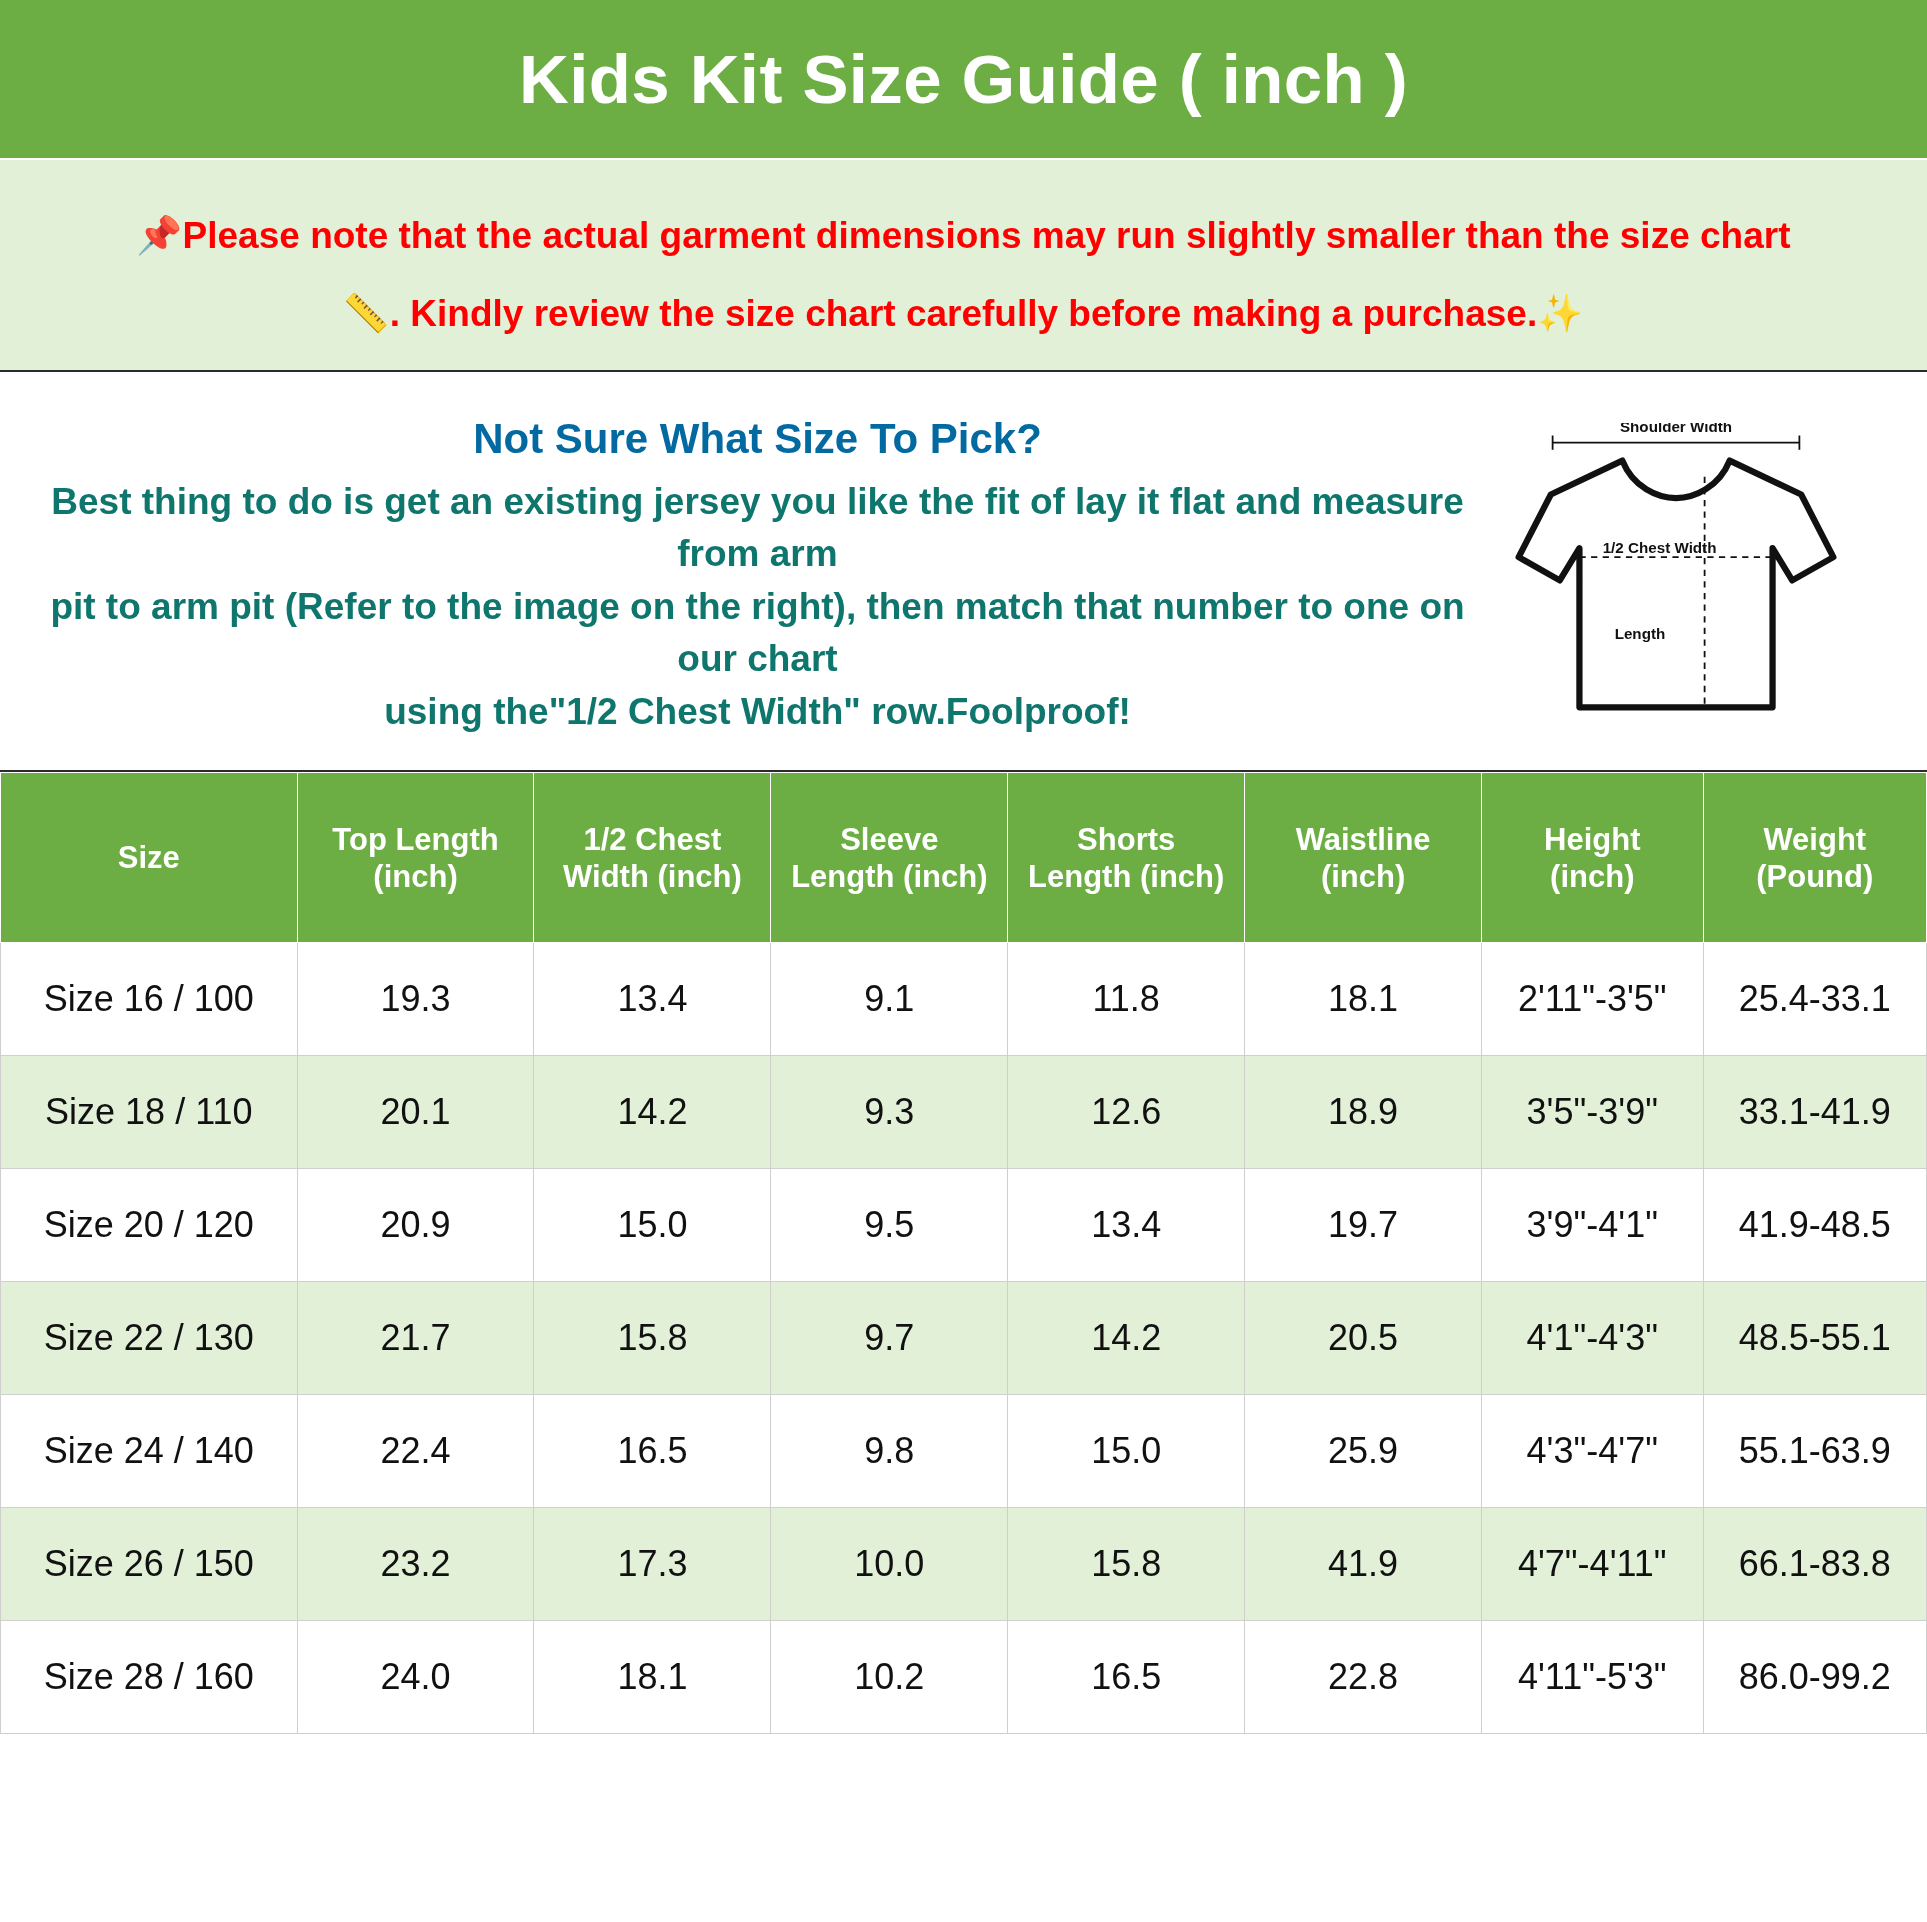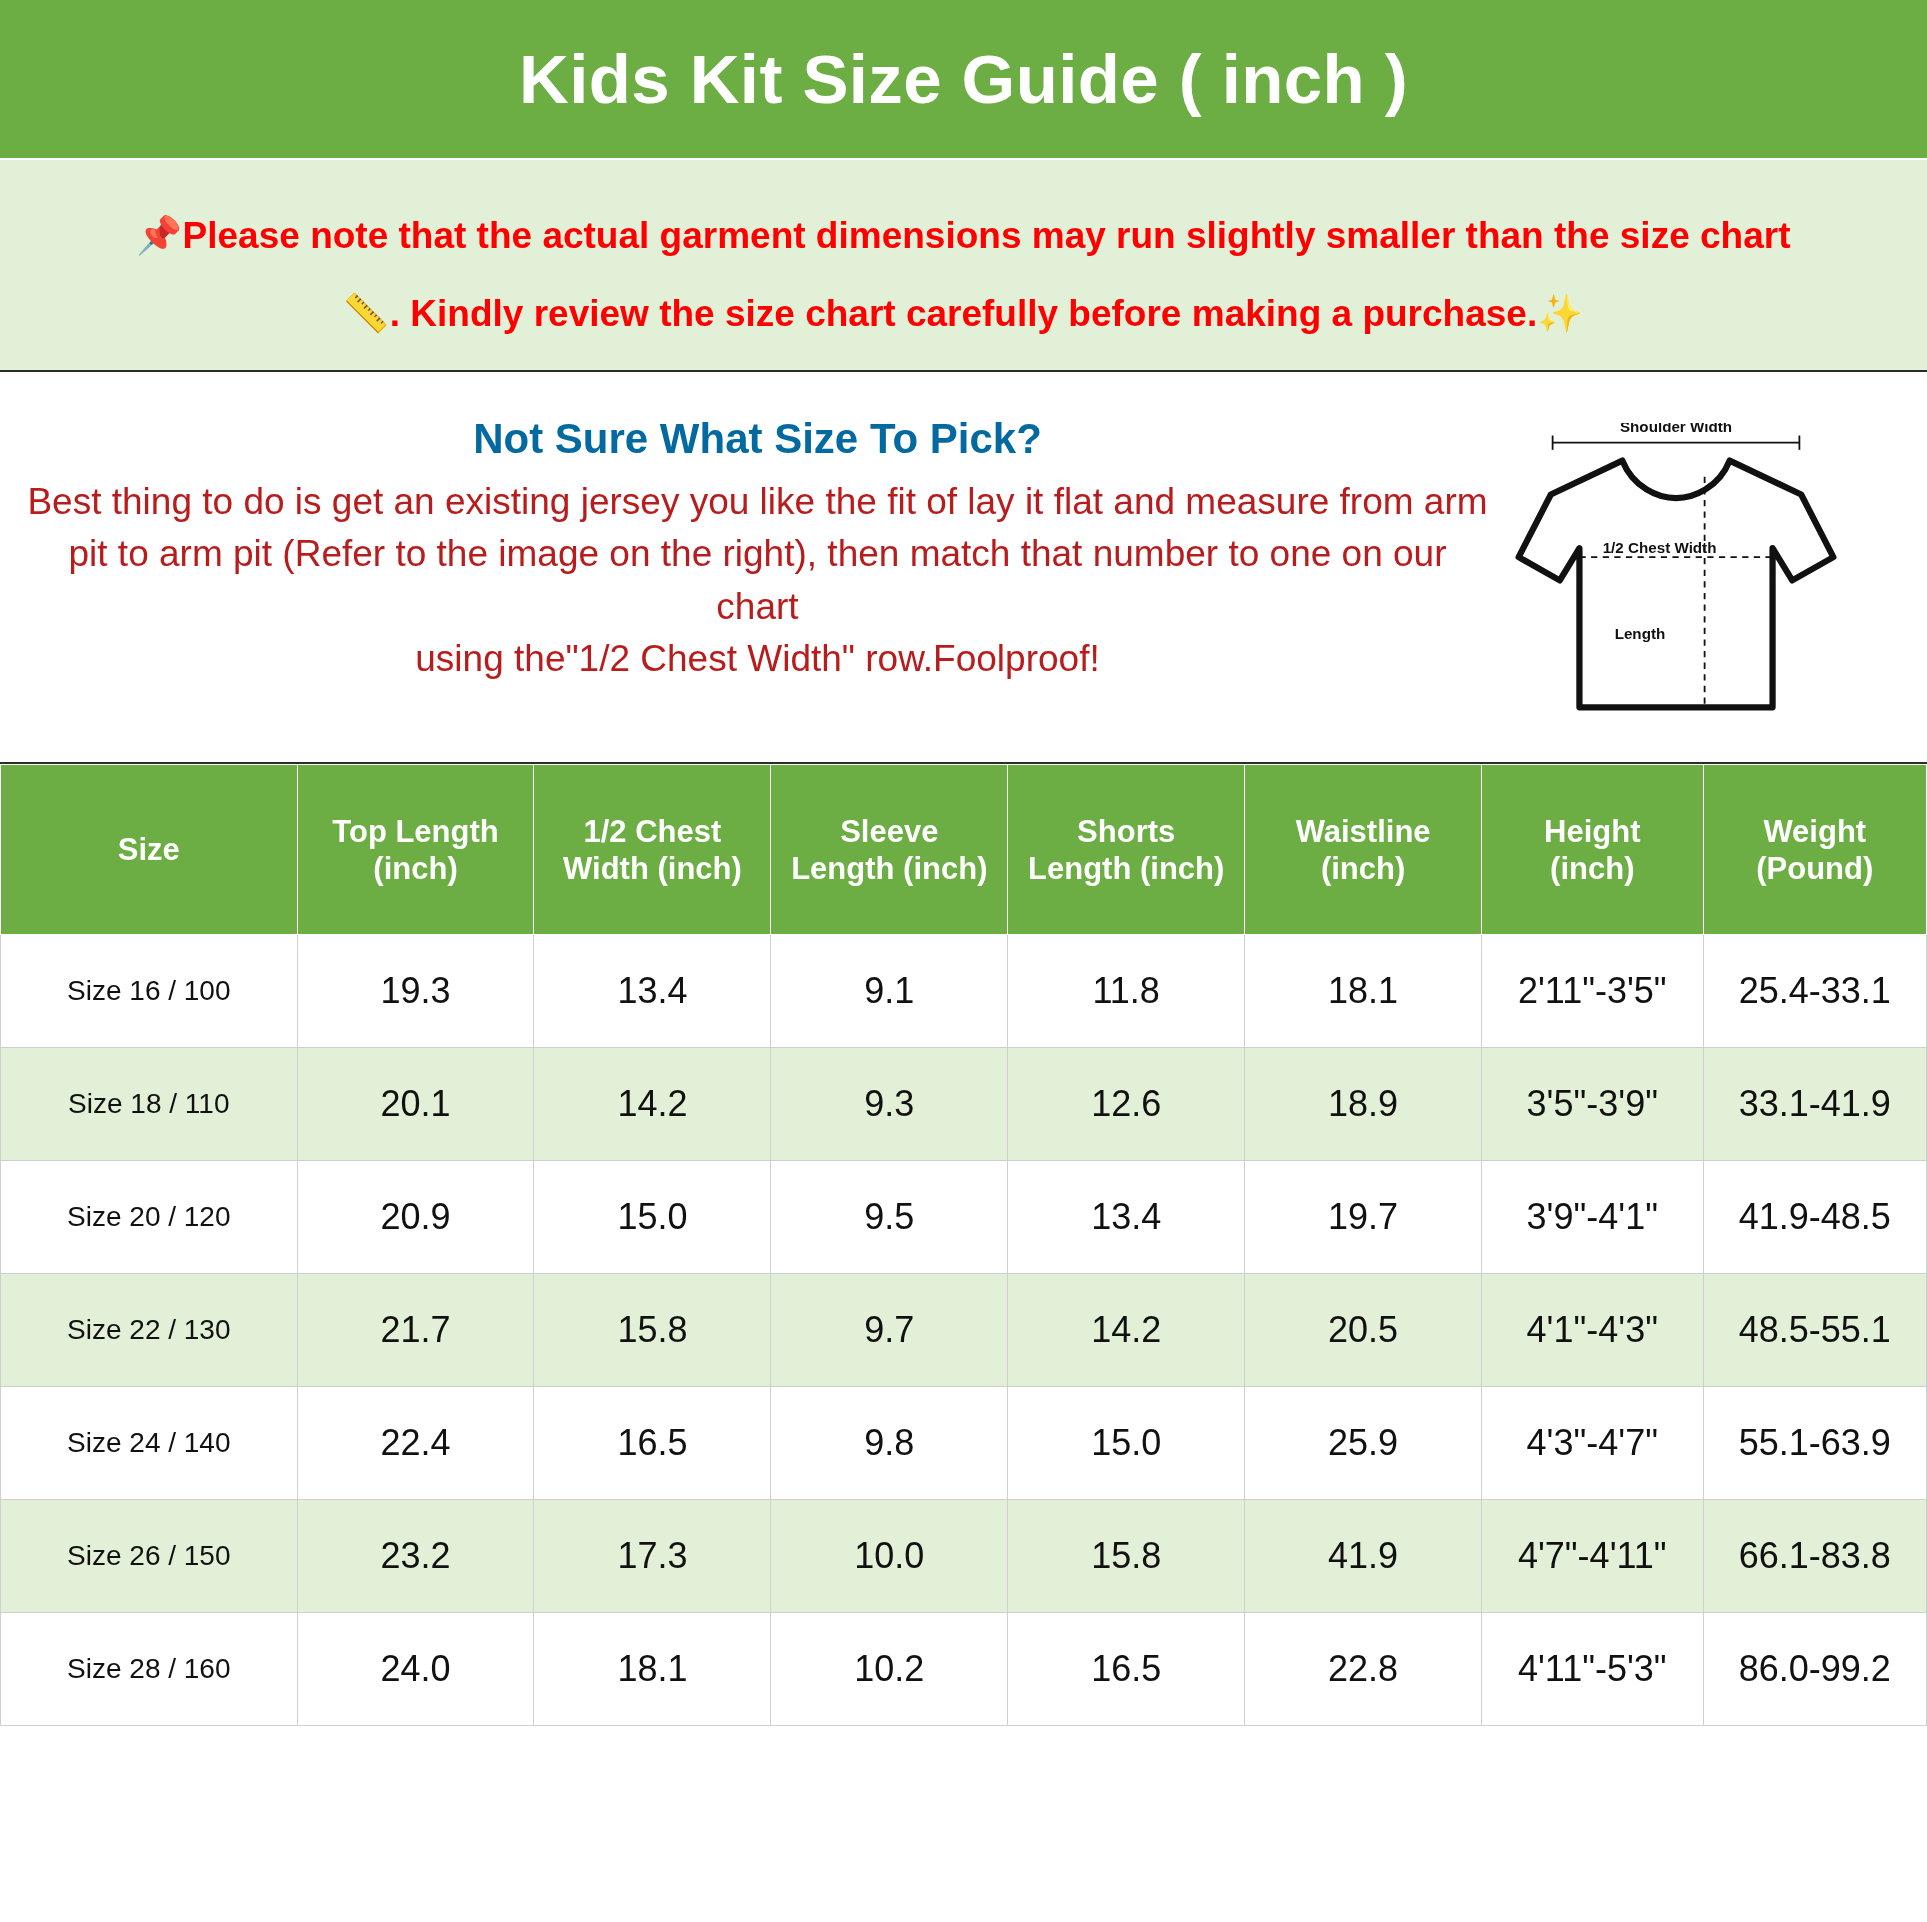--- a/index.html
+++ b/index.html
@@ -71,22 +71,22 @@
     padding-right: 9px;
   }
   .info-heading {
     font-size: 42px;
     font-weight: bold;
     color: #0369a1;
     margin-bottom: 12.5px;
   }
   .info-body {
     font-size: 37px;
-    font-weight: normal;
-    color: #b91c1c;
+    font-weight: bold;
+    color: #0f766e;
     line-height: 1.42;
   }
 
   .shirt-wrap {
     width: 358px;
     flex: 0 0 358px;
     margin-right: 54px;
     margin-top: 8px;
     position: relative;
   }
@@ -124,21 +124,21 @@
     box-sizing: border-box;
     white-space: nowrap;
   }
   table.size-table tr.odd-row td {
     background: #ffffff;
   }
   table.size-table tr.even-row td {
     background: #e3f0d8;
   }
   table.size-table td.first-cell {
-    font-size: 28px;
+    font-size: 36px;
   }
   
   col.c0 { width: 15.4%; }
   col.c1 { width: 12.3%; }
   col.c2 { width: 12.3%; }
   col.c3 { width: 12.3%; }
   col.c4 { width: 12.3%; }
   col.c5 { width: 12.3%; }
   col.c6 { width: 11.5%; }
   col.c7 { width: 11.6%; }

